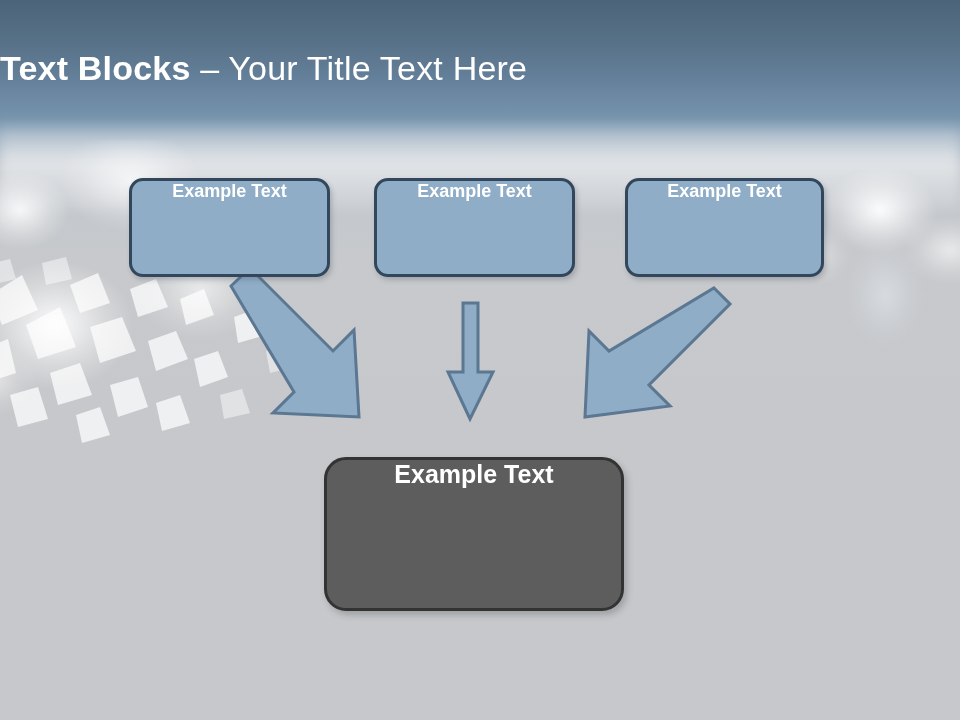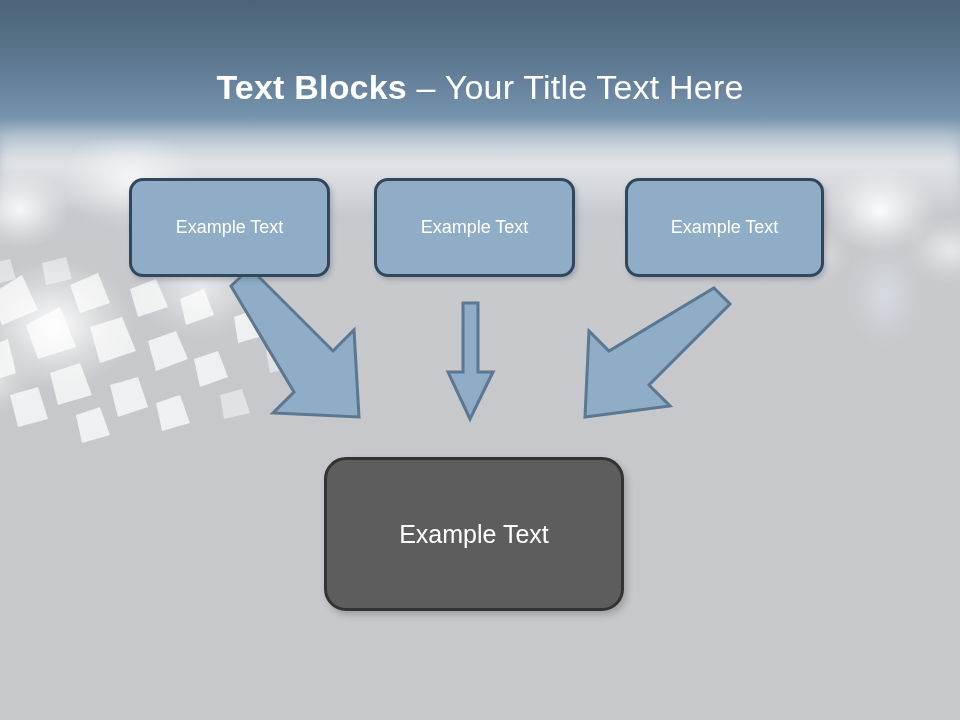--- a/index.html
+++ b/index.html
@@ -78,40 +78,38 @@
     background: linear-gradient(to bottom, rgba(255,255,255,0.0), rgba(255,255,255,0.55) 45%, rgba(255,255,255,0.10));
     filter: blur(6px);
   }
 
   
   .title {
     position: absolute;
     left: 0;
     right: 0;
     top: 48px;
-    text-align: center;
     color: #ffffff;
     font-size: 34px;
     letter-spacing: 0.2px;
     line-height: 1.2;
     white-space: nowrap;
-    margin-top: 19px;
   }
   .title .t-strong { font-weight: bold; }
   .title .t-light  { font-weight: normal; }
 
   
   .node {
     position: absolute;
     box-sizing: border-box;
     display: flex;
-    align-items: center;
     justify-content: center;
     color: #ffffff;
     border-radius: 14px;
+    font-weight: bold;
   }
   .node.top {
     background: #8fadc7;
     border: 3px solid #33475c;
     font-size: 18px;
     box-shadow: 2px 3px 5px rgba(70,80,92,0.28);
   }
   .node.bottom {
     background: #5d5d5d;
     border: 3px solid #333333;

